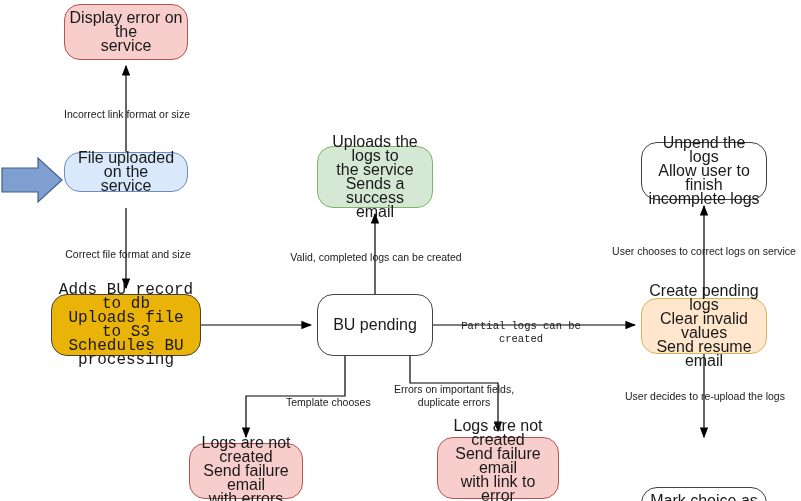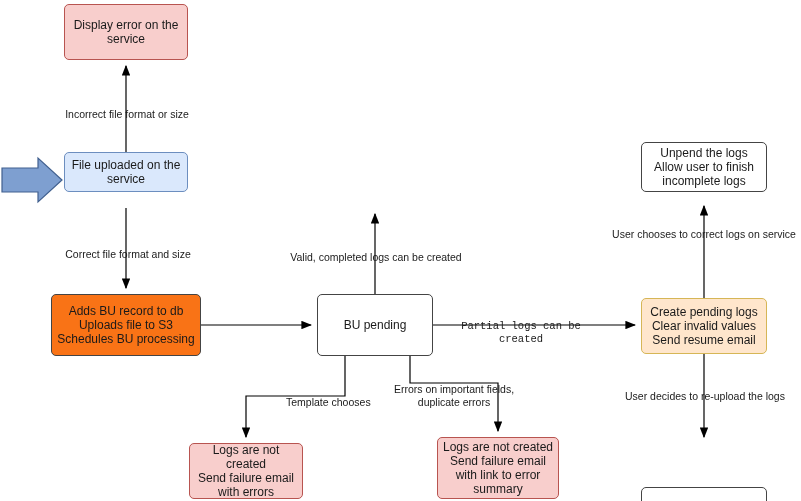--- a/index.html
+++ b/index.html
@@ -23,22 +23,22 @@
     height: 501px;
   }
   .node {
     position: absolute;
     box-sizing: border-box;
     display: flex;
     align-items: center;
     justify-content: center;
     text-align: center;
     border: 1px solid #444444;
-    border-radius: 5px;
-    font-size: 12px;
+    border-radius: 16px;
+    font-size: 16px;
     line-height: 14px;
     color: #1a1a1a;
     white-space: pre-line;
     padding: 2px 4px;
   }
   .edge-label {
     position: absolute;
     font-size: 10.5px;
     line-height: 13px;
     color: #1a1a1a;
@@ -85,71 +85,77 @@
   <div class="node" style="left:64px; top:4px; width:124px; height:56px; background:#f8cecc; border-color:#b85450;">
     <span>Display error on the
 service</span>
   </div>
 
   <div class="node" style="left:64px; top:152px; width:124px; height:40px; background:#dae8fc; border-color:#6c8ebf;">
     <span>File uploaded on the
 service</span>
   </div>
 
-  <div class="node" style="left:51px; top:294px; width:150px; height:62px; background:#f97316; border-color:#444444;">
+  <div class="node" style="left:51px; top:294px; width:150px; height:62px; background:#eab308; border-color:#444444;font-family:Liberation Mono, monospace;">
     <span>Adds BU record to db
 Uploads file to S3
 Schedules BU processing</span>
   </div>
 
+  <div class="node" style="left:317px; top:146px; width:116px; height:62px; background:#d5e8d4; border-color:#82b366;">
+    <span>Uploads the logs to
+the service
+Sends a success
+email</span>
+  </div>
 
   <div class="node" style="left:317px; top:294px; width:116px; height:62px; background:#ffffff; border-color:#444444;">
     <span>BU pending</span>
   </div>
 
   <div class="node" style="left:189px; top:443px; width:114px; height:56px; background:#f8cecc; border-color:#b85450;">
     <span>Logs are not created
 Send failure email
 with errors</span>
   </div>
 
   <div class="node" style="left:437px; top:437px; width:122px; height:62px; background:#f8cecc; border-color:#b85450;">
     <span>Logs are not created
 Send failure email
 with link to error
 summary</span>
   </div>
 
-  <div class="node" style="left:641px; top:142px; width:126px; height:50px; background:#ffffff; border-color:#444444;">
+  <div class="node" style="left:641px; top:142px; width:126px; height:58px; background:#ffffff; border-color:#444444;">
     <span>Unpend the logs
 Allow user to finish
 incomplete logs</span>
   </div>
 
   <div class="node" style="left:641px; top:298px; width:126px; height:56px; background:#ffe6cc; border-color:#d6b656;">
     <span>Create pending logs
 Clear invalid values
 Send resume email</span>
   </div>
 
   <div class="node" style="left:641px; top:443px; width:126px; height:56px; background:#ffffff; border-color:#444444;margin-top:44px;">
     <span>Mark choice as re-
 upload</span>
   </div>
 
-  <div class="edge-label" style="left:57px; top:108px; width:140px;">Incorrect file format or size</div>
+  <div class="edge-label" style="left:57px; top:108px; width:140px;">Incorrect link format or size</div>
 
   <div class="edge-label" style="left:58px; top:248px; width:140px;">Correct file format and size</div>
 
   <div class="edge-label" style="left:283px; top:251px; width:186px;">Valid, completed logs can be created</div>
 
   <div class="edge-label" style="left:451px; top:320px; width:140px;font-family:Liberation Mono, monospace;">Partial logs can be created</div>
 
   <div class="edge-label" style="left:286px; top:396px; width:90px; text-align:left;">Template chooses</div>
 
   <div class="edge-label" style="left:389px; top:383px; width:130px;">Errors on important fields,
 duplicate errors</div>
 
-  <div class="edge-label" style="left:606px; top:228px; width:196px;">User chooses to correct logs on service</div>
+  <div class="edge-label" style="left:606px; top:245px; width:196px;">User chooses to correct logs on service</div>
 
   <div class="edge-label" style="left:620px; top:390px; width:170px;">User decides to re-upload the logs</div>
 
 </div>
 
 </body></html>

